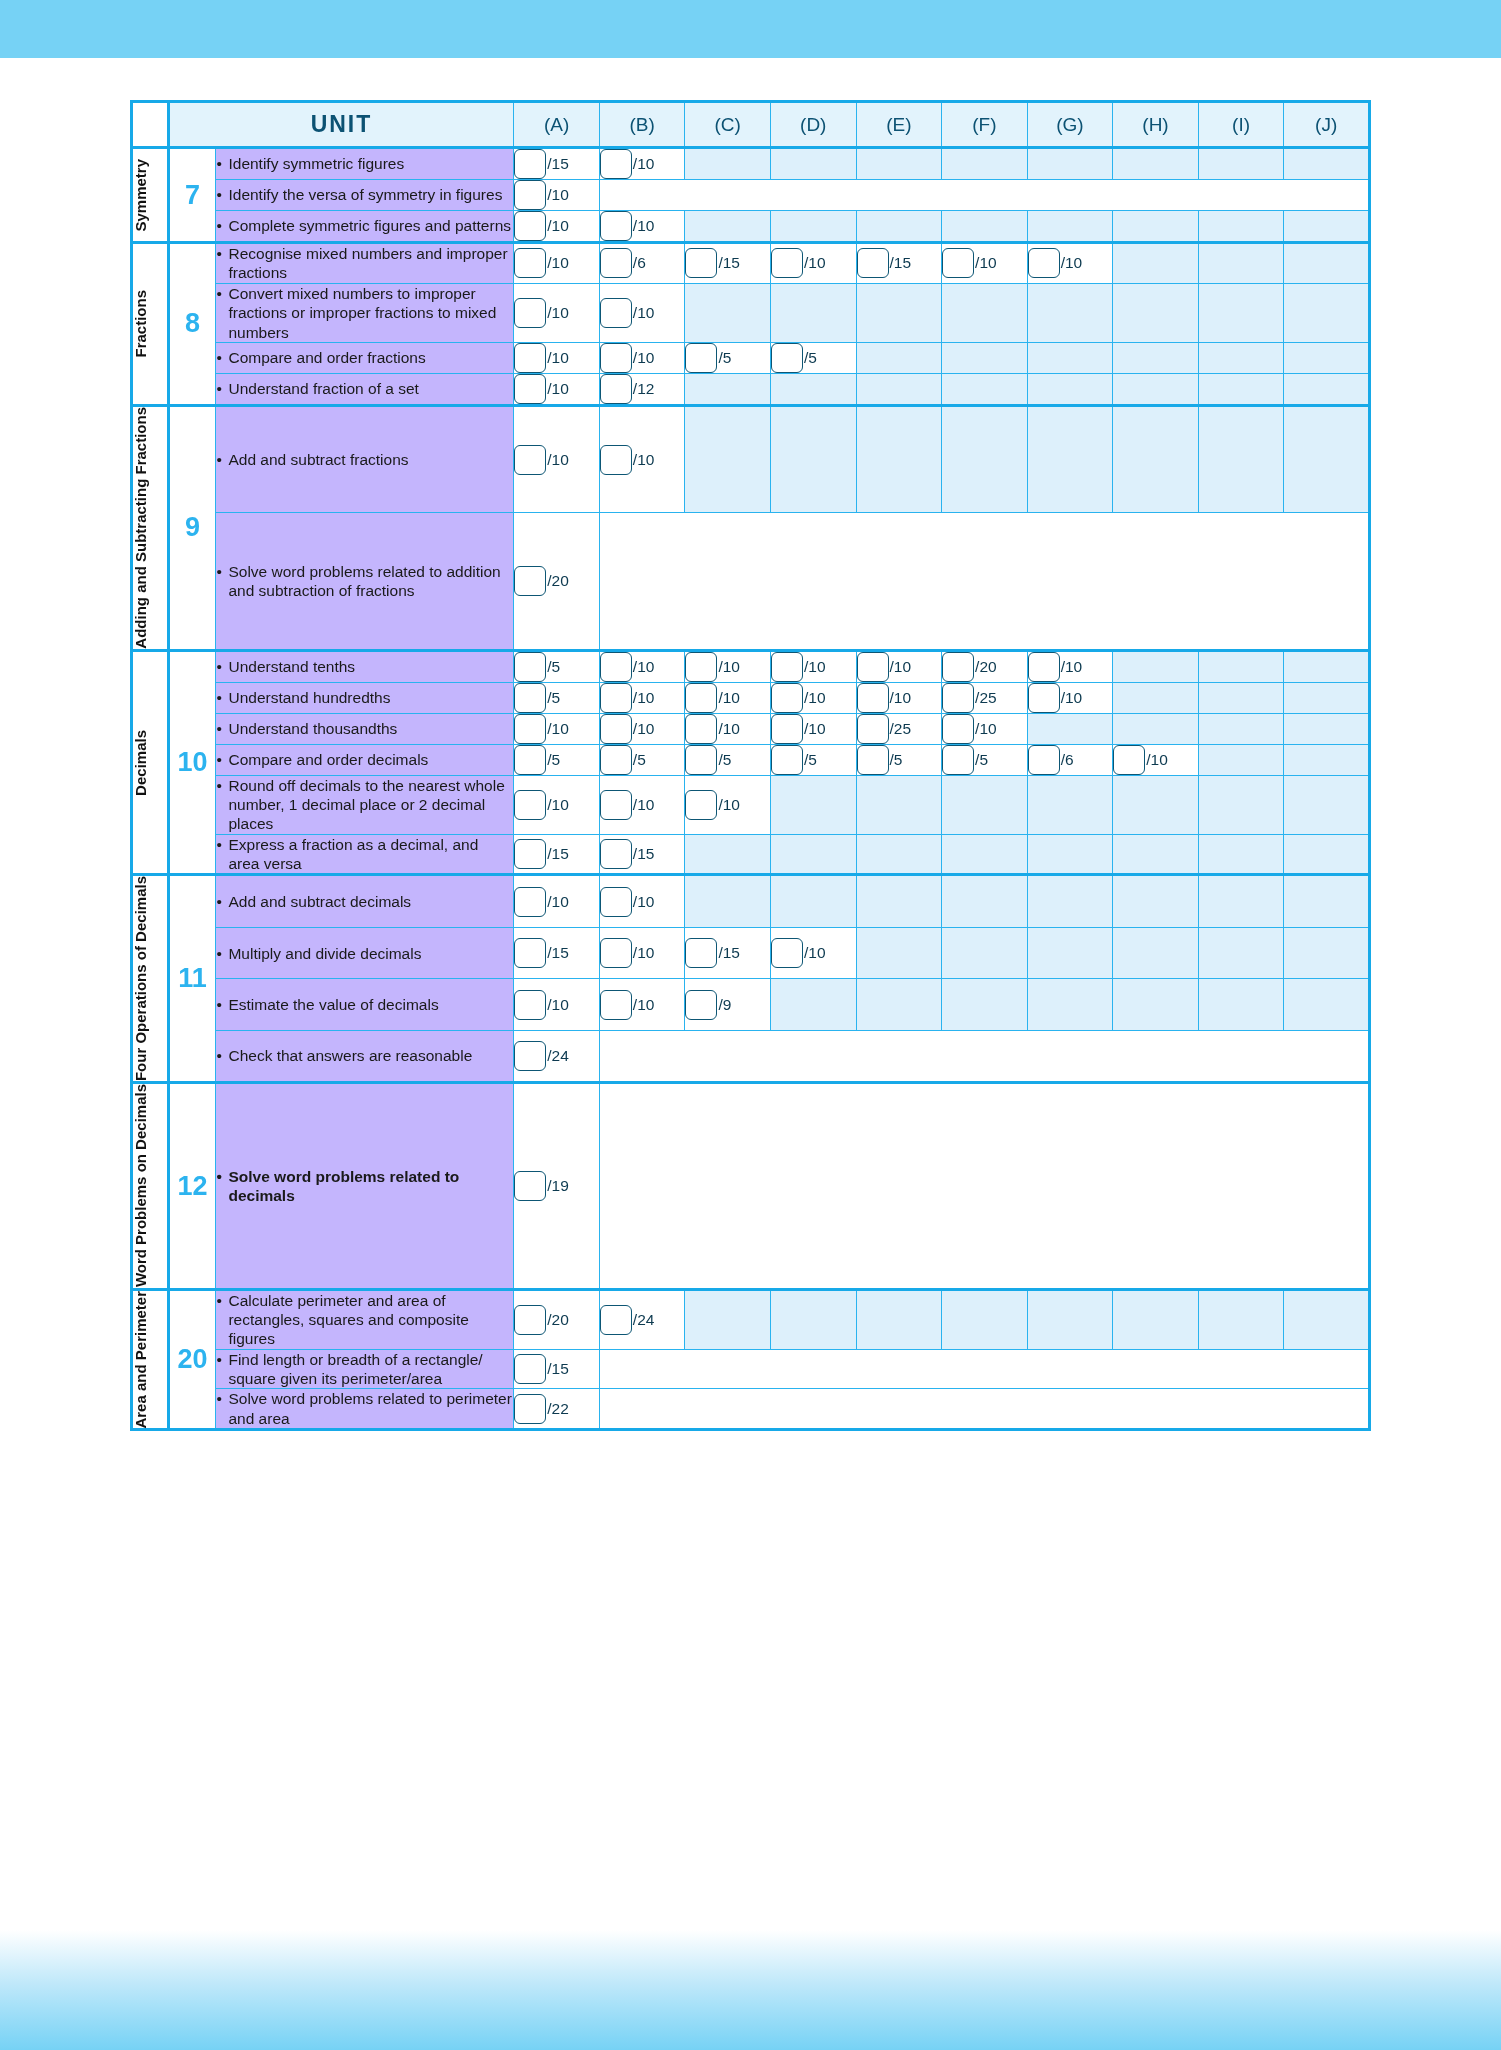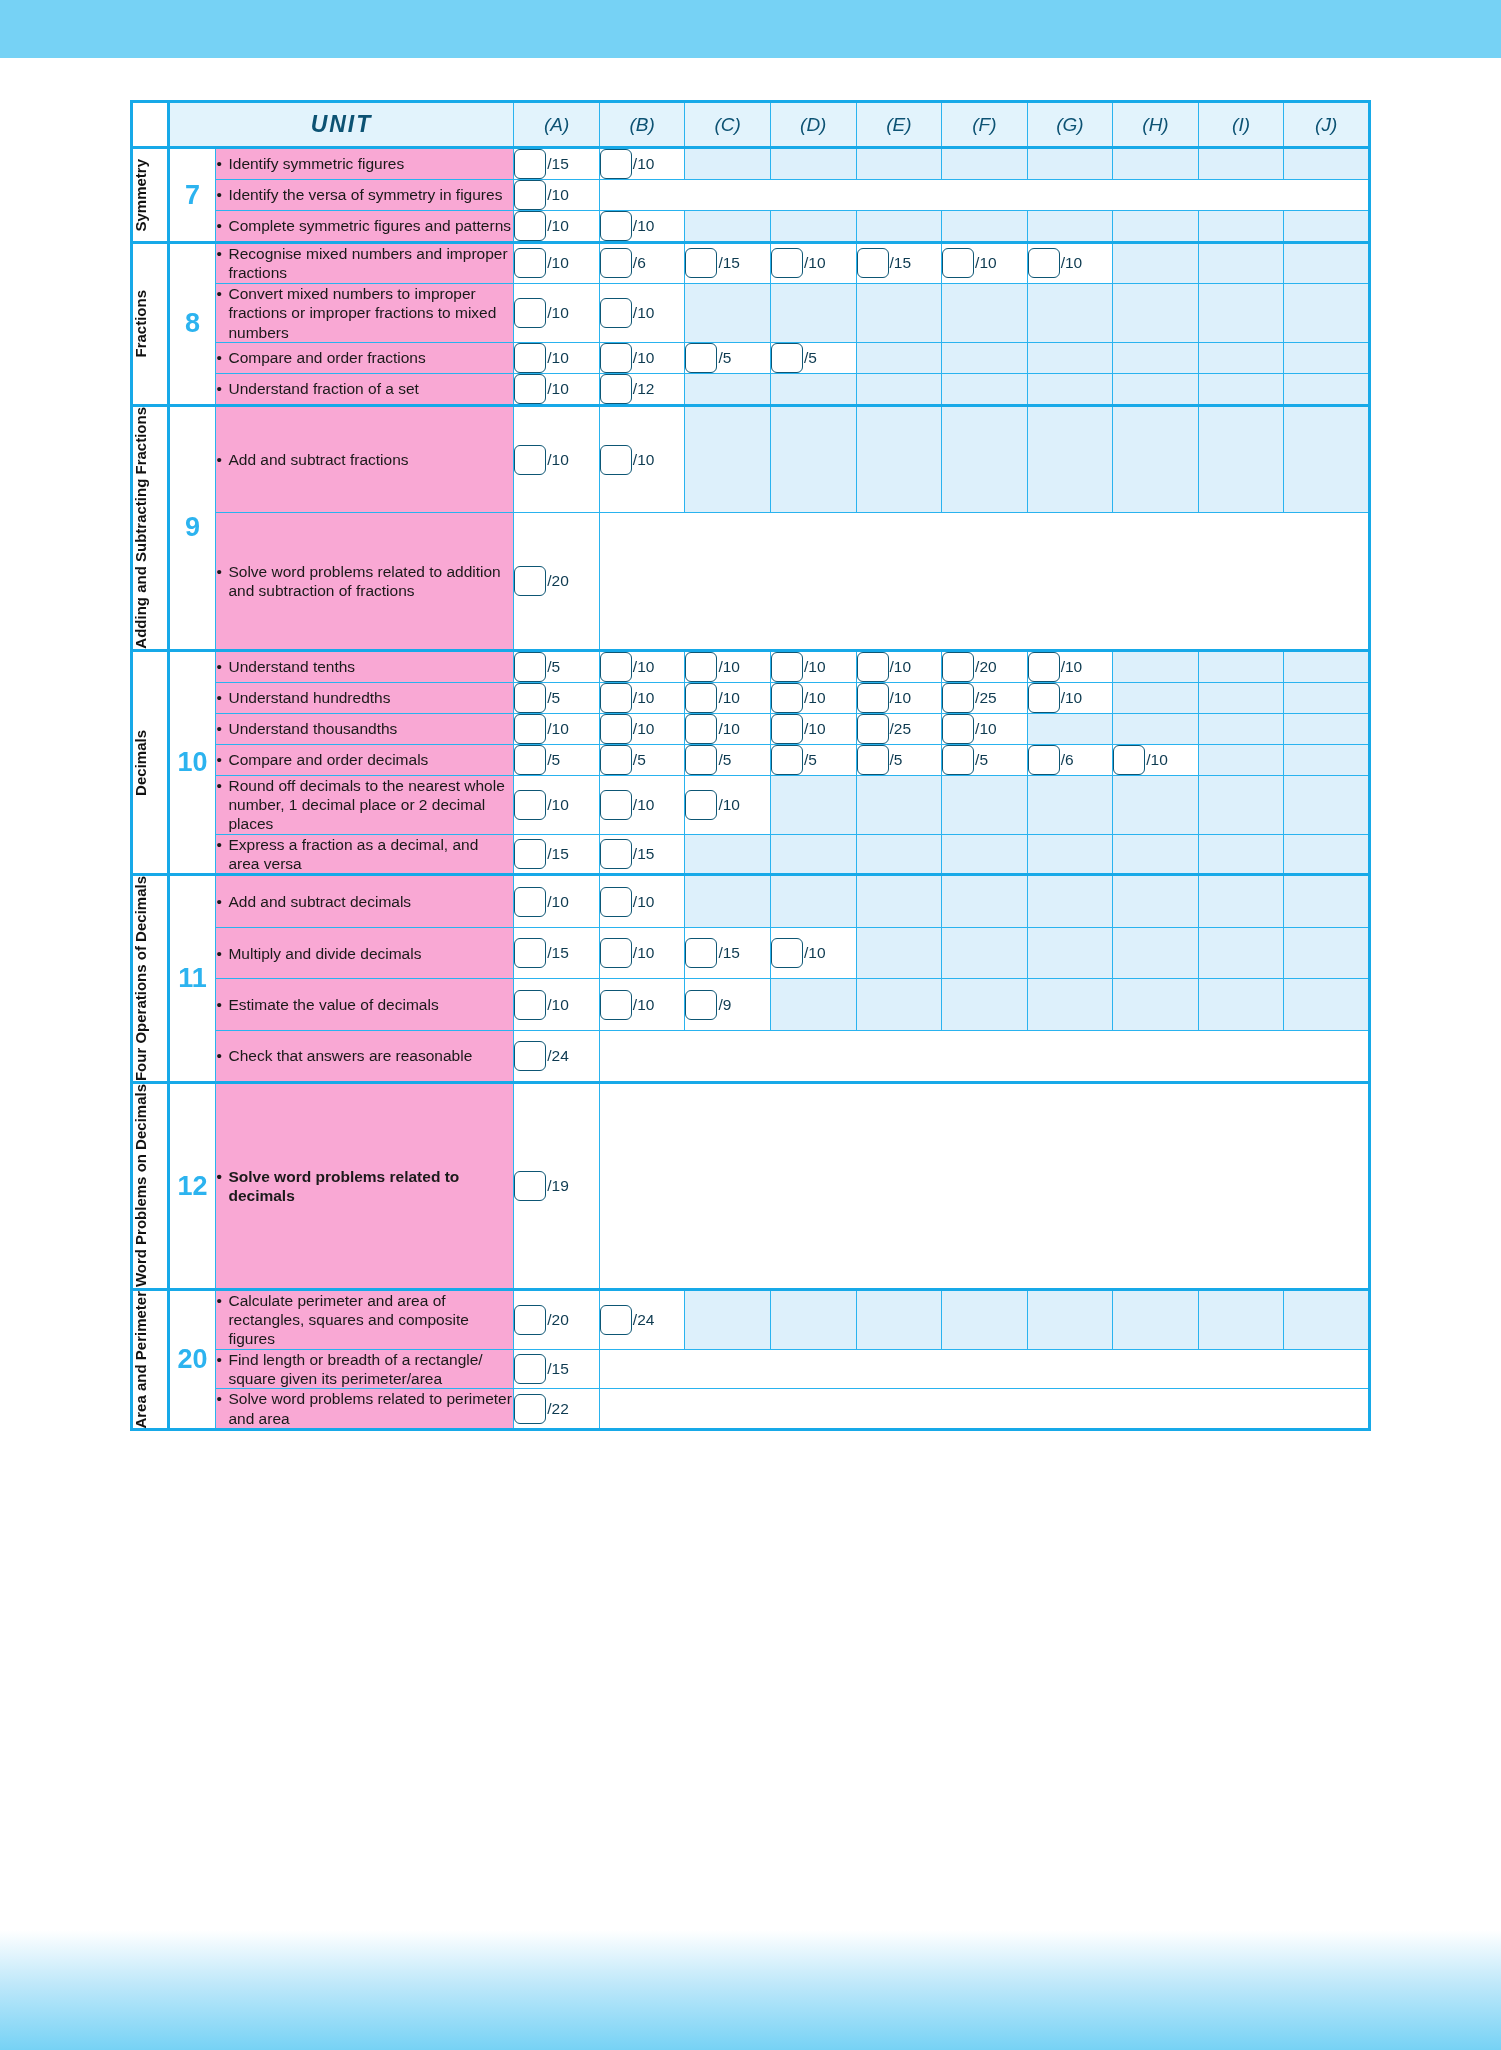--- a/index.html
+++ b/index.html
@@ -54,21 +54,20 @@
   col.c-obj    { width: 268px; }
   col.c-score  { width: 77px; }
 
   
   .hdr {
     background: #e2f3fc;
     height: 43px;
     text-align: center;
     color: #0c5273;
     font-weight: bold;
-    font-style: italic;
   }
   .hdr-unit {
     font-size: 23px;
     letter-spacing: 2px;
   }
   .hdr-col {
     font-size: 19px;
     font-weight: normal;
   }
 
@@ -98,21 +97,21 @@
   .unit-cell {
     text-align: center;
     color: #2cb3ef;
     font-weight: bold;
     font-size: 27px;
     background: #ffffff;
   }
 
   
   .obj-cell {
-    background: #f9a8d4;
+    background: #c4b5fd;
     padding: 6px 8px 6px 10px;
   }
   .obj-text {
     font-size: 15.5px;
     color: #1a1a1a;
     line-height: 1.25;
     position: relative;
     padding-left: 12px;
     display: block;
   }

